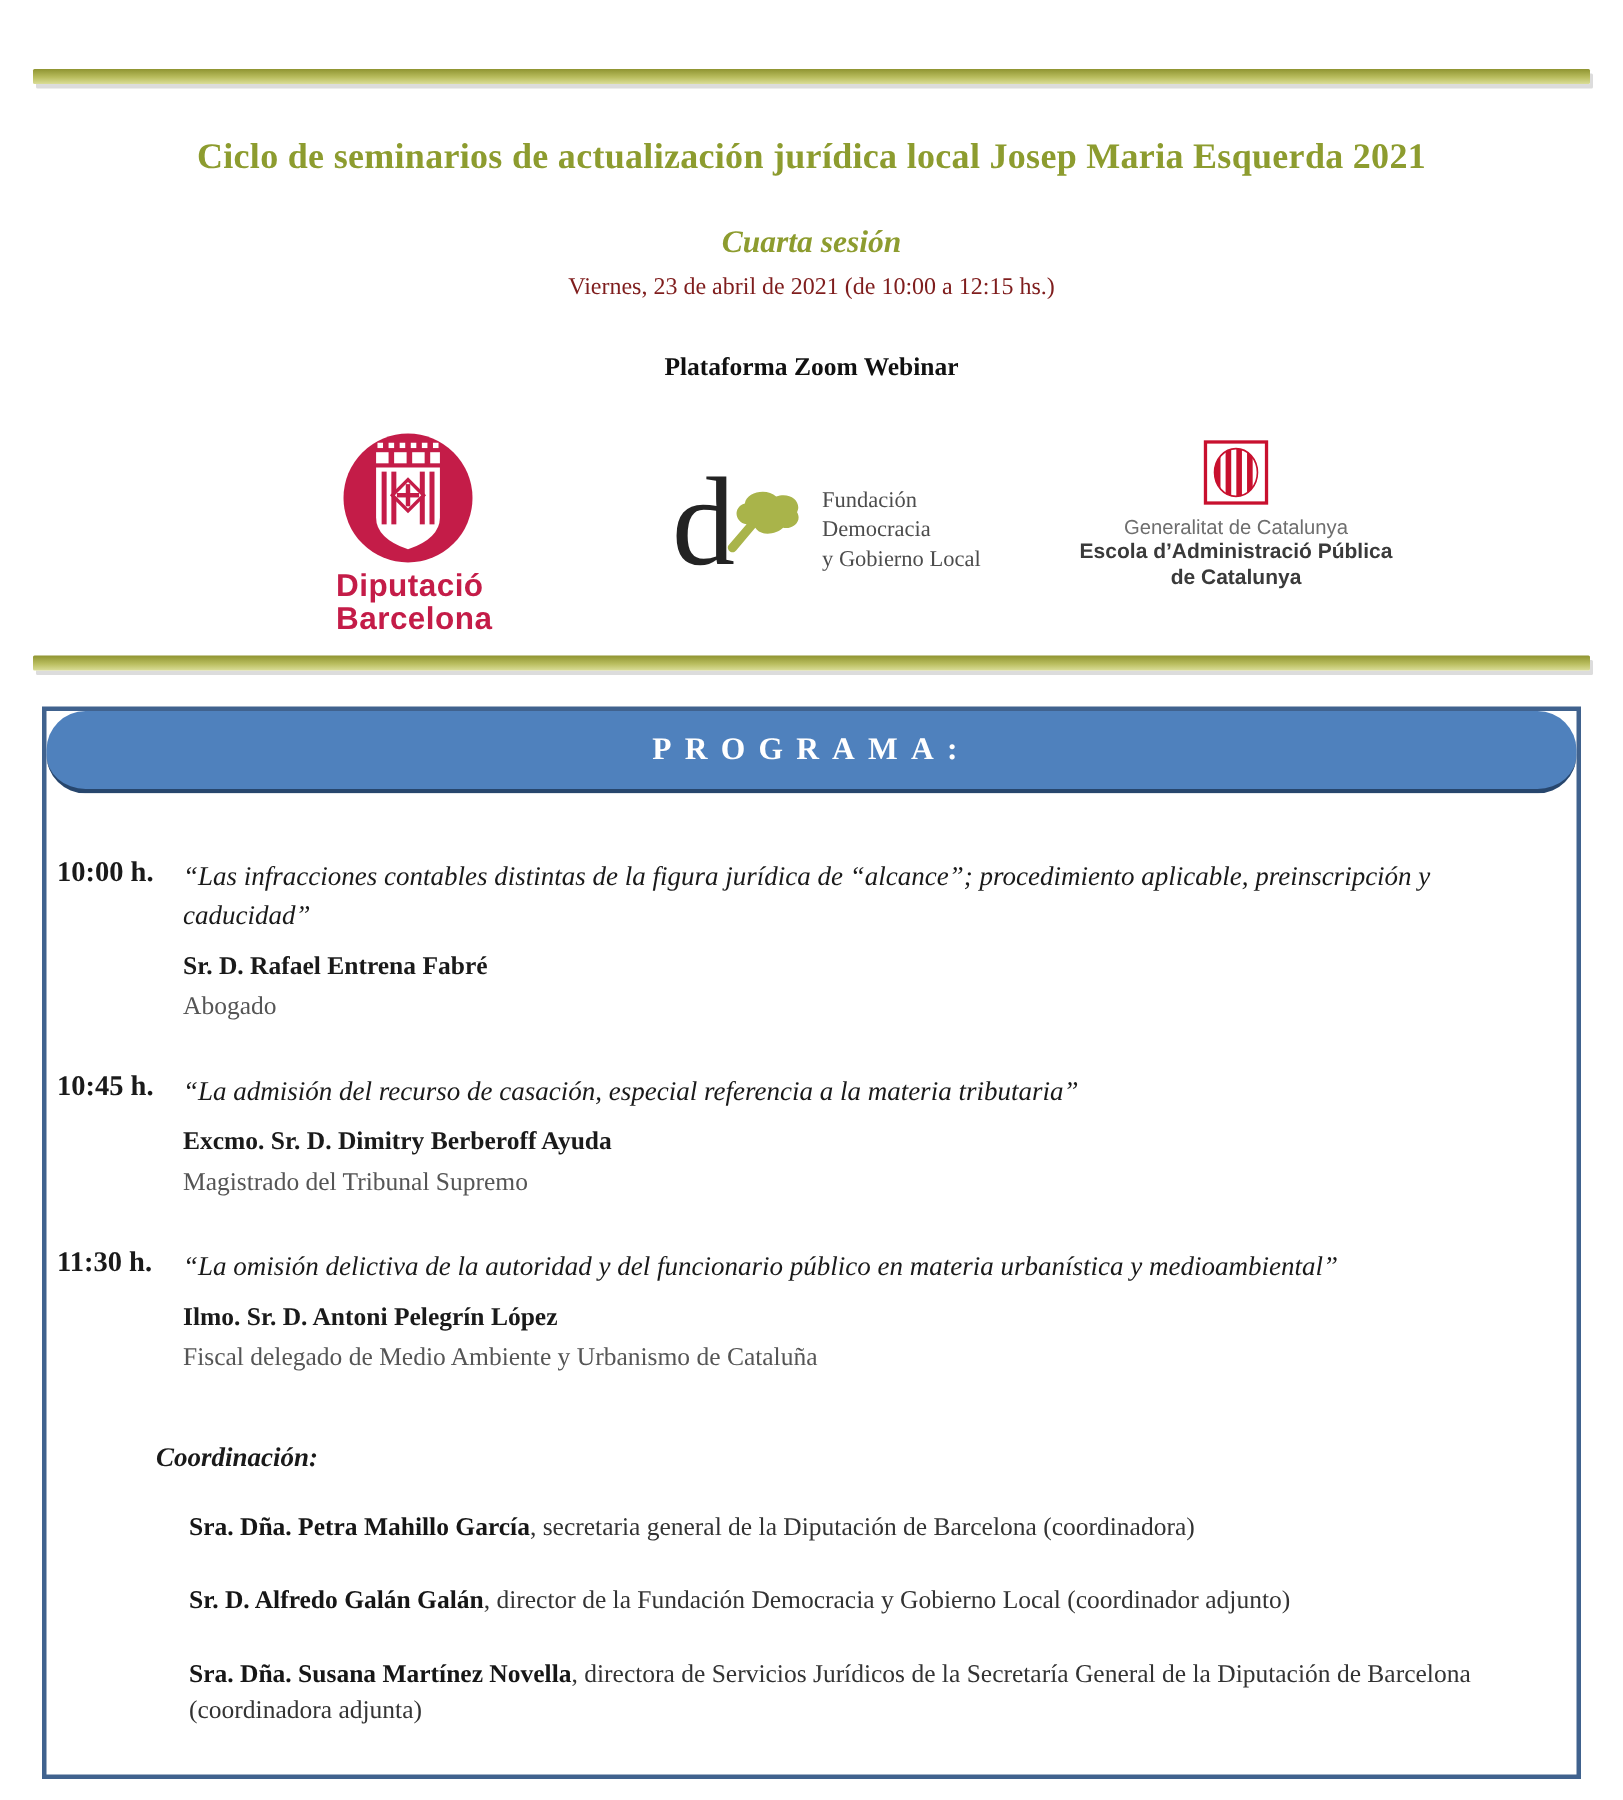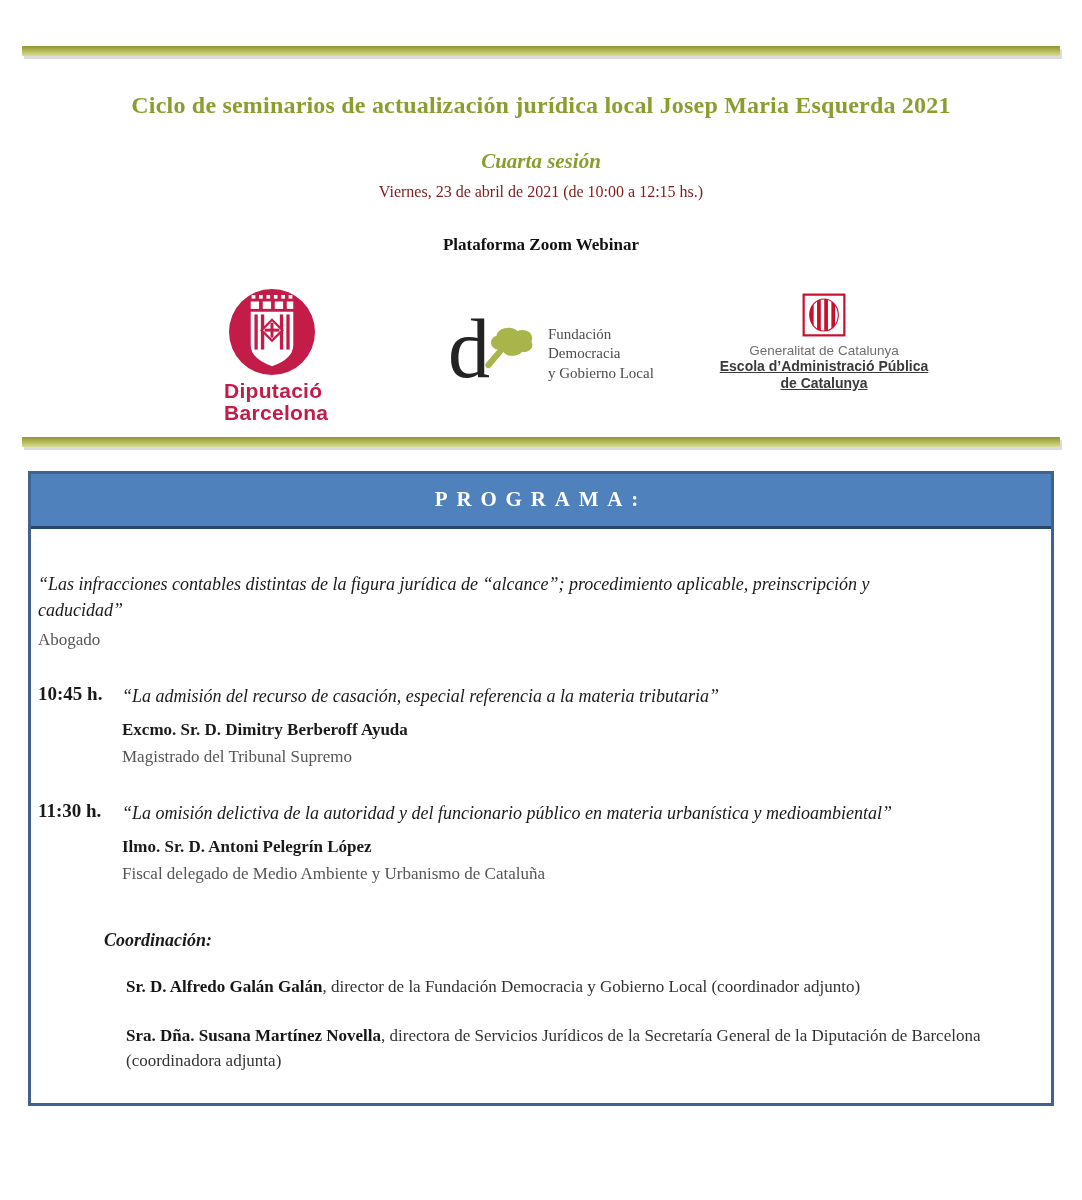--- a/index.html
+++ b/index.html
@@ -49,27 +49,27 @@
   }
   .fund-blob { position:absolute; left:30px; top:6px; width:58px; height:56px; }
   .fund-text { margin-left:12px; font-size:15px; line-height:1.3; color:#4c4c4c; }
 
   .logo-gene {
     position:absolute; left:718px; top:4px; width:212px; text-align:center;
     font-family:"Liberation Sans", sans-serif;
   }
   .gene-symbol { width:44px; height:44px; }
   .gene-line1 { margin-top:2px; font-size:13.5px; color:#6e6e6e; }
-  .gene-line2, .gene-line3 { font-size:14px; font-weight:bold; color:#3a3a3a; line-height:1.2;text-decoration:underline; }
+  .gene-line2, .gene-line3 { font-size:14px; font-weight:bold; color:#3a3a3a; line-height:1.2; }
 
   .program-box { margin:24px 28px 0; border:3px solid #40628e; background:#fff; }
   .program-header {
     background:#4f81bd; border-bottom:3px solid #27466d;
     padding:13px 0 14px; text-align:center;
-    color:#ffffff; font-size:21px; font-weight:bold; letter-spacing:0.42em;
+    color:#ffffff; font-size:21px; font-weight:bold; letter-spacing:0.42em;border-radius:26px;
   }
   .program-body { padding:42px 40px 30px 7px; }
 
   .item { display:flex; margin-bottom:33px; }
   .time { flex:0 0 84px; width:84px; font-weight:bold; font-size:19px; }
   .item-main { flex:1; }
   .talk-title { font-weight:normal; font-style:italic; font-size:18px; line-height:1.45; max-width:900px; }
   .speaker { margin-top:11px; font-weight:bold; font-size:17px; }
   .role { margin-top:7px; font-size:17px; color:#555555; }
 
@@ -166,22 +166,24 @@
   <div class="rule rule-bottom"></div>
 
   <div class="program-box">
     <div class="program-header">
       <span>PROGRAMA:</span>
     </div>
 
     <div class="program-body">
 
       <div class="item">
+        <div class="time">10:00 h.</div>
         <div class="item-main">
           <div class="talk-title">“Las infracciones contables distintas de la figura jurídica de “alcance”; procedimiento aplicable, preinscripción y caducidad”</div>
+          <div class="speaker">Sr. D. Rafael Entrena Fabré</div>
           <div class="role">Abogado</div>
         </div>
       </div>
 
       <div class="item">
         <div class="time">10:45 h.</div>
         <div class="item-main">
           <div class="talk-title">“La admisión del recurso de casación, especial referencia a la materia tributaria”</div>
           <div class="speaker">Excmo. Sr. D. Dimitry Berberoff Ayuda</div>
           <div class="role">Magistrado del Tribunal Supremo</div>
@@ -193,20 +195,23 @@
         <div class="item-main">
           <div class="talk-title">“La omisión delictiva de la autoridad y del funcionario público en materia urbanística y medioambiental”</div>
           <div class="speaker">Ilmo. Sr. D. Antoni Pelegrín López</div>
           <div class="role">Fiscal delegado de Medio Ambiente y Urbanismo de Cataluña</div>
         </div>
       </div>
 
       <div class="coordination">
         <div class="coord-heading">Coordinación:</div>
 
+        <div class="coord-line">
+          <span class="coord-name">Sra. Dña. Petra Mahillo García</span><span>, secretaria general de la Diputación de Barcelona (coordinadora)</span>
+        </div>
 
         <div class="coord-line">
           <span class="coord-name">Sr. D. Alfredo Galán Galán</span><span>, director de la Fundación Democracia y Gobierno Local (coordinador adjunto)</span>
         </div>
 
         <div class="coord-line">
           <span class="coord-name">Sra. Dña. Susana Martínez Novella</span><span>, directora de Servicios Jurídicos de la Secretaría General de la Diputación de Barcelona (coordinadora adjunta)</span>
         </div>
       </div>
 

